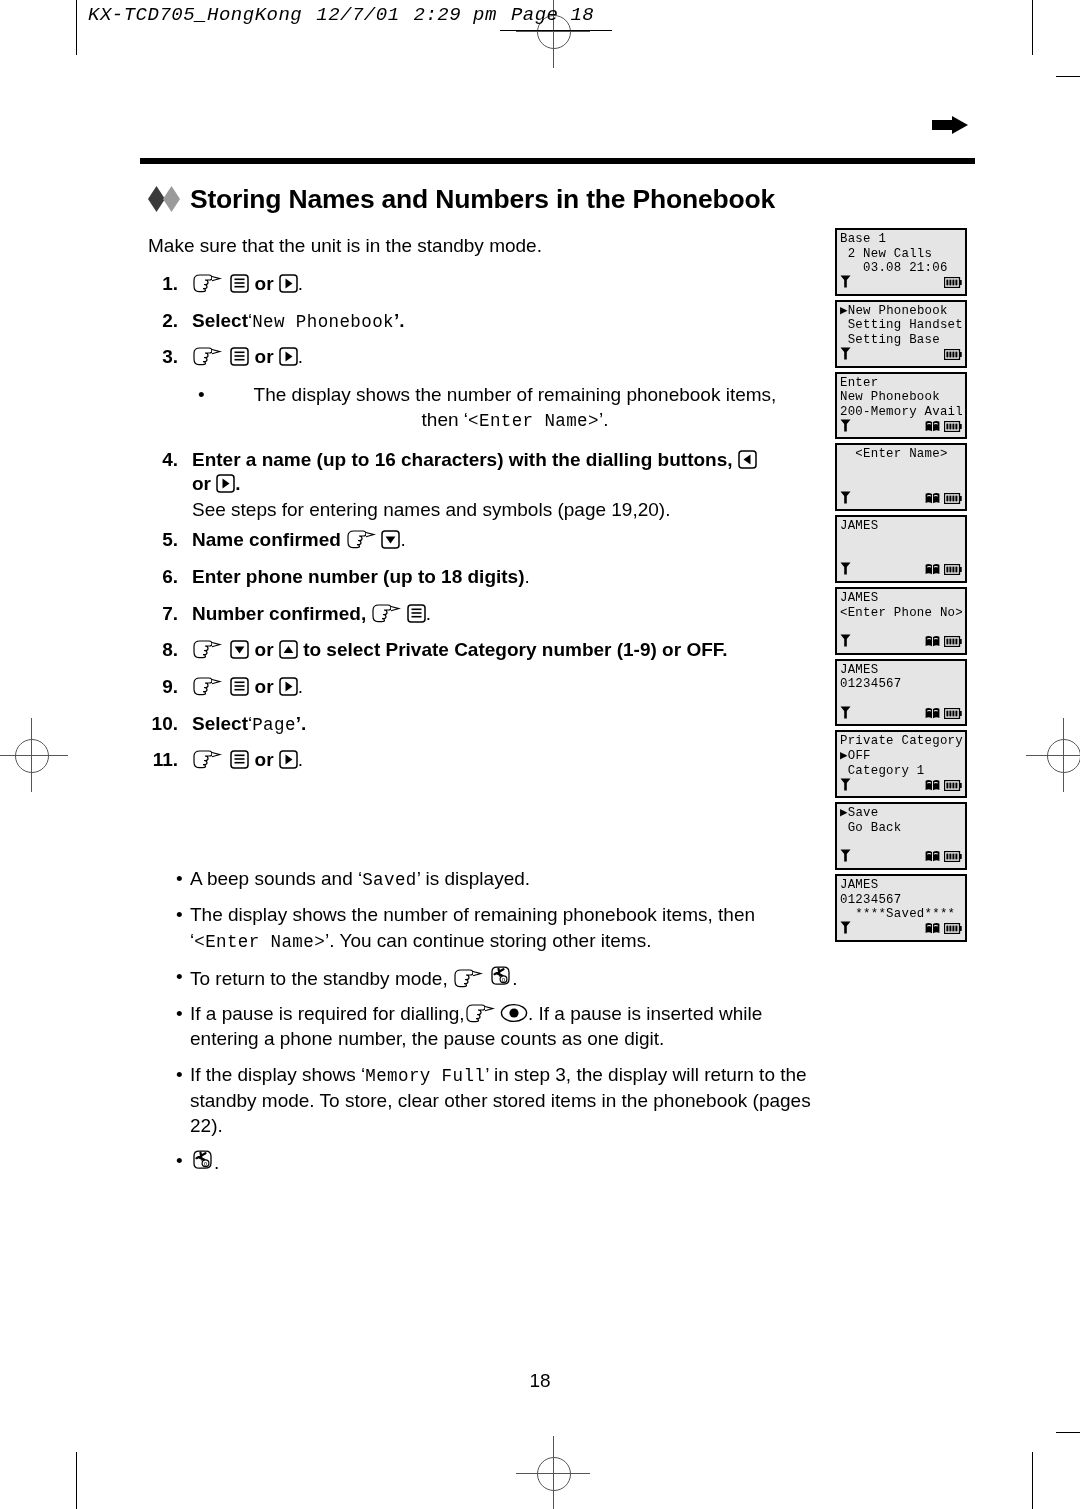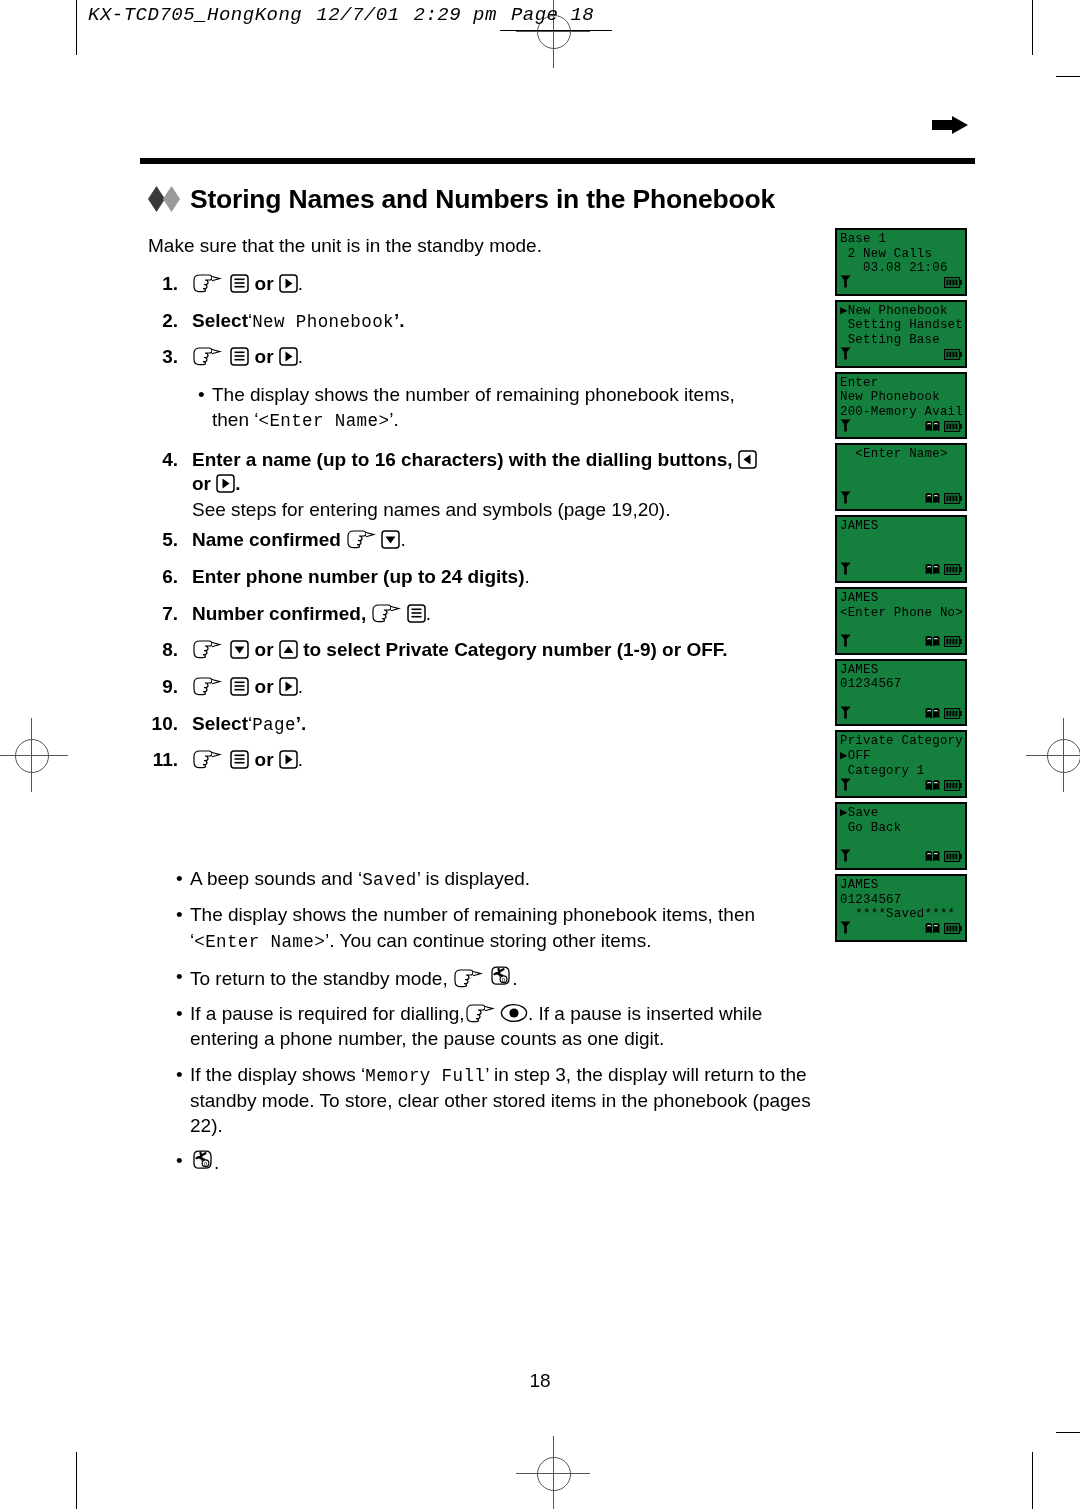--- a/index.html
+++ b/index.html
@@ -124,21 +124,21 @@
   }
   .step .body { flex: 1; }
   .step.b .body { font-weight: bold; }
   .sub {
     display: flex;
     font-size: 19px;
     line-height: 1.33;
     margin: 4px 0 14px 52px;
   }
   .sub .dot { flex: 0 0 14px; }
-  .sub .txt { flex: 1; }
+  .sub .txt { flex: 1; text-align: center; }
   .plainsub {
     font-size: 19px;
     font-weight: normal;
     line-height: 1.33;
   }
 
   .notes {
     position: absolute;
     left: 176px; top: 866px;
     width: 645px;
@@ -159,21 +159,21 @@
   .ico svg { display: block; }
 
   
   .lcds {
     position: absolute;
     left: 835px; top: 228px;
     width: 132px;
   }
   .lcd {
     border: 2px solid #000;
-    background: #15803d;
+    background: #e5e5e5;
     box-sizing: border-box;
     width: 132px;
     margin-bottom: 4px;
     padding: 2px 3px 0 3px;
     font-family: "Liberation Mono", monospace;
     font-size: 12.4px;
     line-height: 14.6px;
     letter-spacing: 0.25px;
     position: relative;
   }
@@ -328,21 +328,21 @@
           </svg></span>
       <span class="ico"><svg width="19" height="19" viewBox="0 0 19 19">
             <rect x="1" y="1" width="17" height="17" rx="3" fill="#fff" stroke="#000" stroke-width="1.5"></rect>
             <polygon points="4.6,6.5 14.4,6.5 9.5,13.5" fill="#000"></polygon>
           </svg></span><span style="font-weight:normal;">.</span>
     </span>
   </div>
 
   <div class="step b">
     <span class="num">6.</span>
-    <span class="body"><span>Enter phone number (up to 24 digits)</span><span style="font-weight:normal;">.</span></span>
+    <span class="body"><span>Enter phone number (up to 18 digits)</span><span style="font-weight:normal;">.</span></span>
   </div>
 
   <div class="step b">
     <span class="num">7.</span>
     <span class="body">
       <span>Number confirmed,</span>
       <span class="ico"><svg width="30" height="20" viewBox="0 0 30 20">
             <path d="M2 7 Q2 2 8 2 L17 2 Q20 2 20 5 Q20 7 17.5 7 L13 7 Q16 7 16 9.5 Q16 11.5 13.5 11.5 L12 11.5 Q15 11.5 15 13.8 Q15 15.6 12.5 15.6 L11 15.6 Q13.5 15.6 13.5 17.3 Q13.5 18.6 11 18.6 L7 18.6 Q2 18.6 2 13 Z" fill="#fff" stroke="#000" stroke-width="1.2"></path>
             <path d="M20 3.5 L28 5.6 L20 7.8" fill="#fff" stroke="#000" stroke-width="1.1"></path>
           </svg></span>

